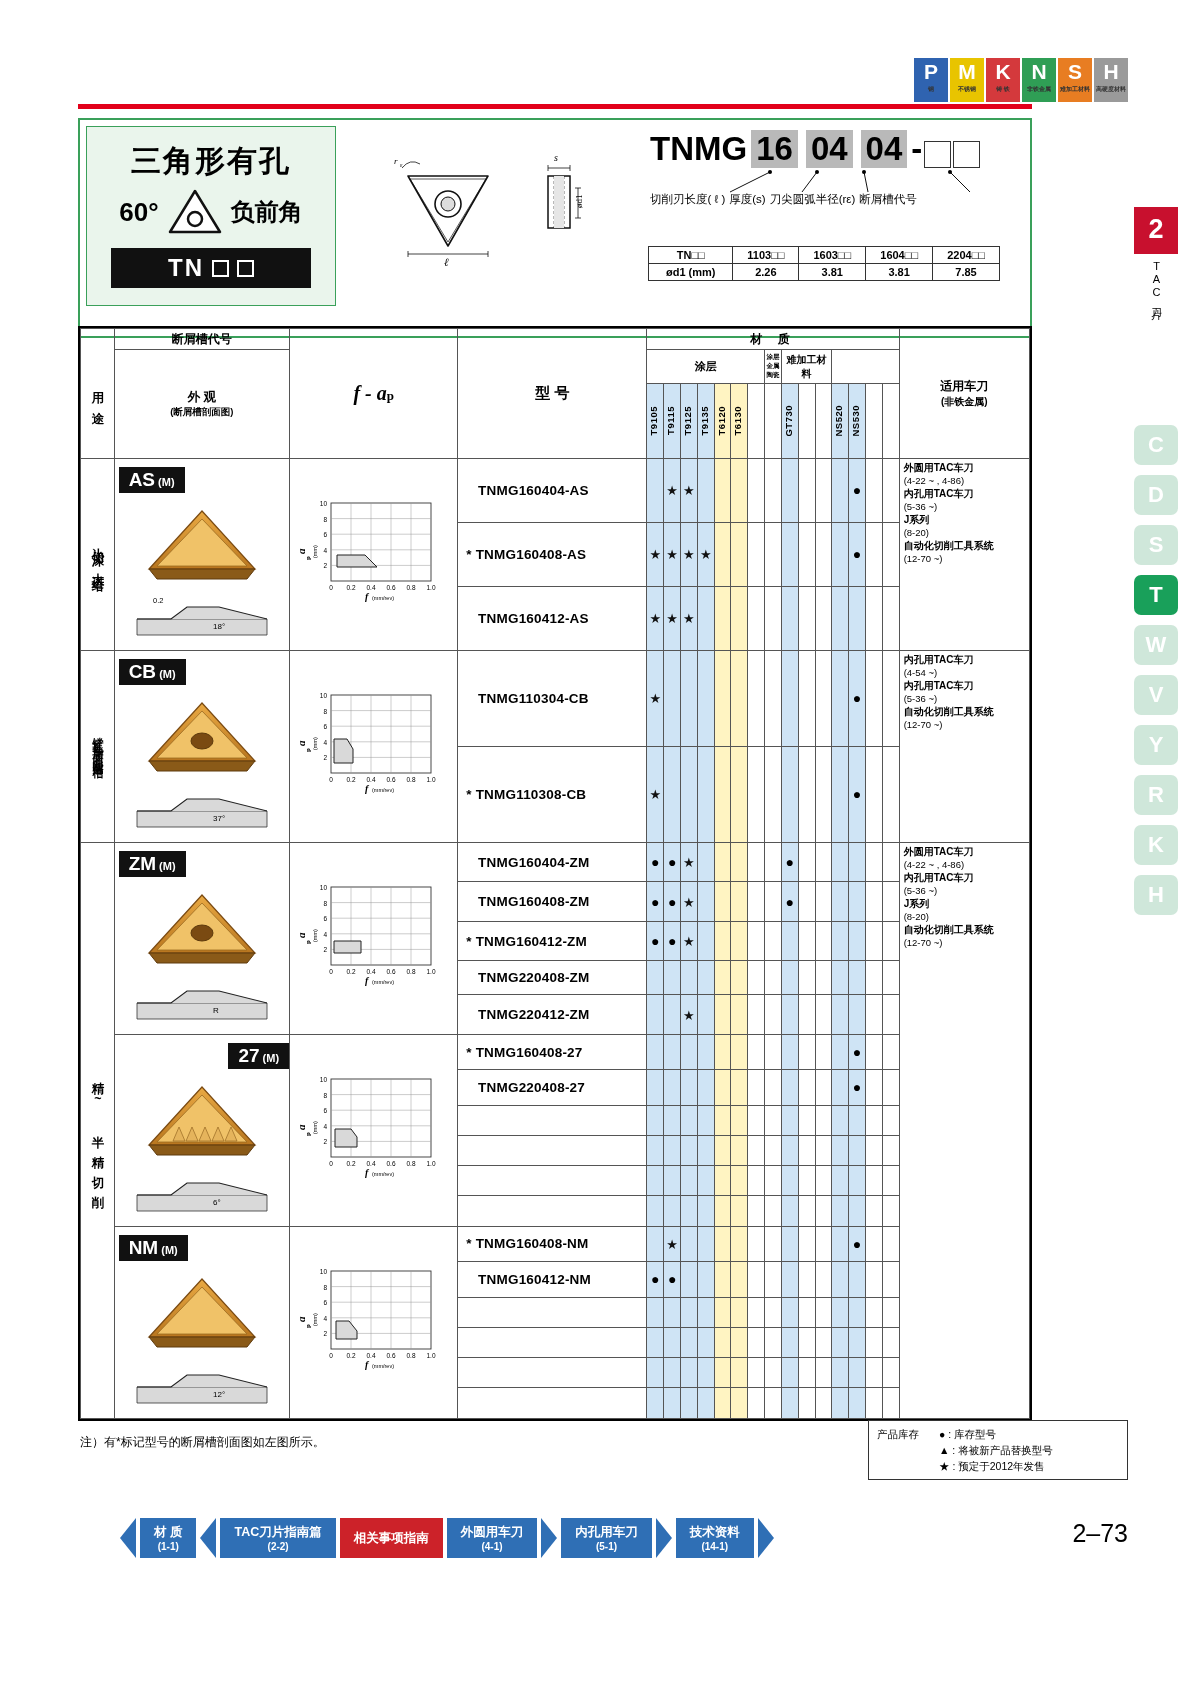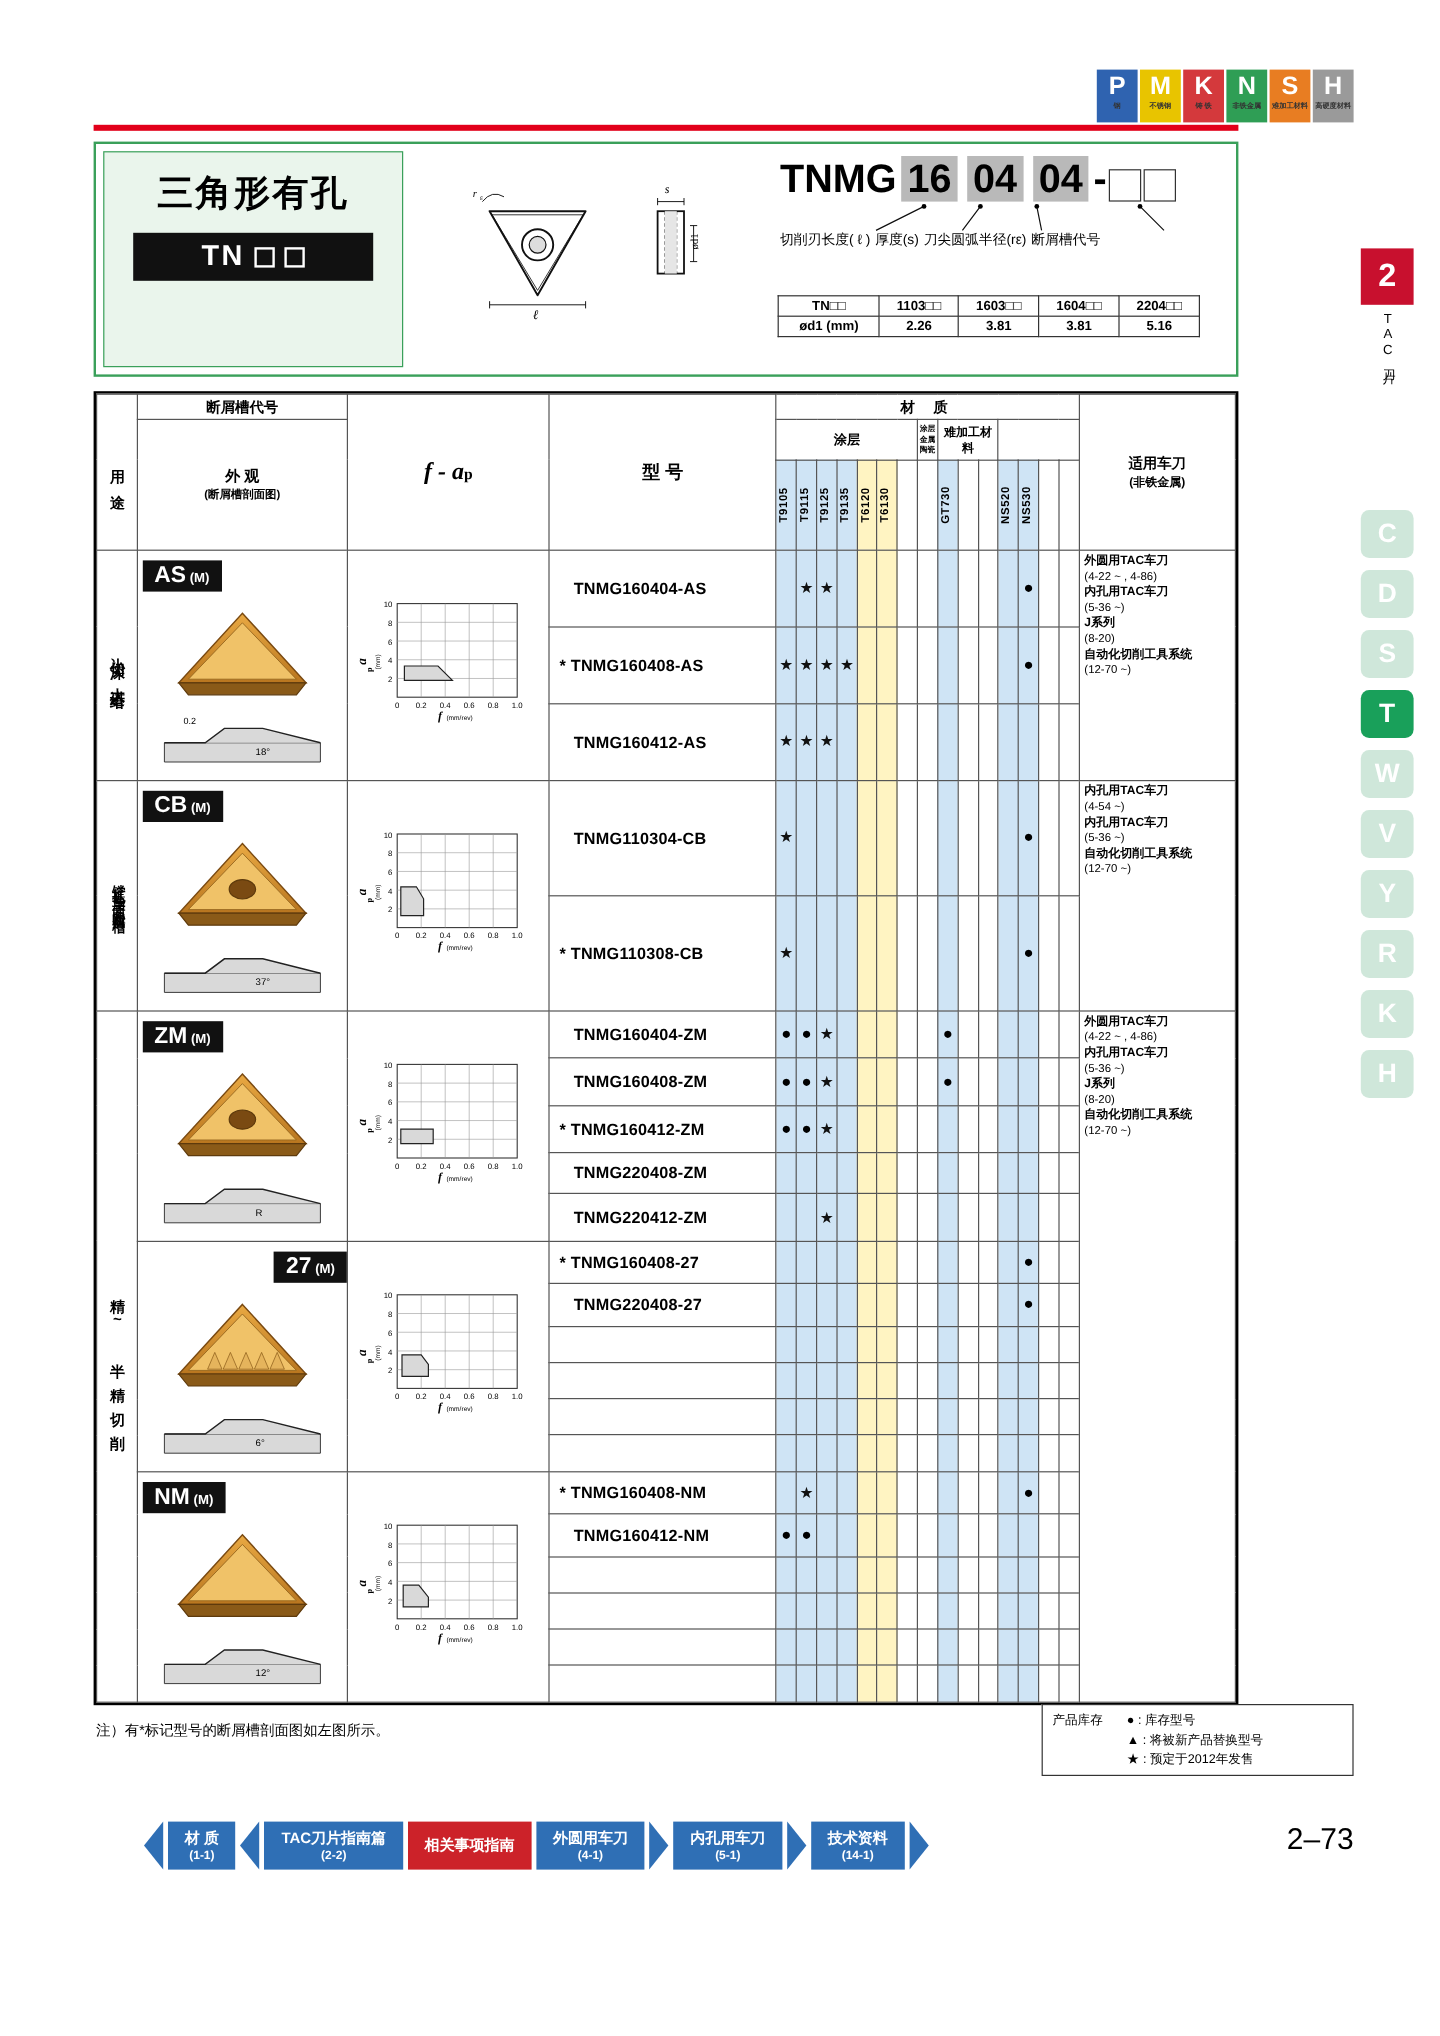--- a/index.html
+++ b/index.html
@@ -22,21 +22,21 @@
   .pmk .c-m { background:#e8c400; }
   .pmk .c-k { background:#d4393c; }
   .pmk .c-n { background:#2f9e55; }
   .pmk .c-s { background:#e87d22; }
   .pmk .c-h { background:#9a9a9a; }
 
   
   .redline { position:absolute; left:78px; top:104px; width:954px; height:5px; background:#e2001a; }
 
   
-  .headbox { position:absolute; left:78px; top:118px; width:954px; height:196px; border:2px solid #3aa05a; background:#fff; }
+  .headbox { position:absolute; left:78px; top:118px; width:954px; height:220px; border:2px solid #3aa05a; background:#fff; }
   .shapebox { position:absolute; left:6px; top:6px; width:250px; height:180px; background:#eaf5ec; border:1px solid #3aa05a; display:flex; flex-direction:column; align-items:center; }
   .shapebox .t1 { font-size:30px; font-weight:bold; letter-spacing:2px; margin-top:14px; }
   .shapebox .row2 { display:flex; align-items:center; gap:8px; margin-top:6px; }
   .shapebox .row2 .deg { font-size:26px; font-weight:bold; }
   .shapebox .row2 .txt { font-size:24px; font-weight:bold; }
   .shapebox .tnbar { margin-top:12px; width:200px; height:40px; background:#111; color:#fff; display:flex; align-items:center; justify-content:center; gap:8px; }
   .shapebox .tnbar span { font-size:24px; font-weight:bold; letter-spacing:2px; }
   .sqr { display:inline-block; width:17px; height:17px; border:2px solid #fff; }
 
   .codebox { position:absolute; left:570px; top:10px; width:376px; }
@@ -130,20 +130,28 @@
         <div class="sub">高硬度材料</div>
       </div>
   </div>
 
   <div class="redline"></div>
 
   <div class="headbox">
 
     <div class="shapebox">
       <div class="t1">三角形有孔</div>
+      <div class="row2">
+        <div class="deg">60°</div>
+        <svg width="56" height="48" viewBox="0 0 56 48">
+          <polygon points="28,3 53,44 3,44" fill="#fff" stroke="#111" stroke-width="2.5" stroke-linejoin="round"></polygon>
+          <circle cx="28" cy="31" r="7" fill="#fff" stroke="#111" stroke-width="2.5"></circle>
+        </svg>
+        <div class="txt">负前角</div>
+      </div>
       <div class="tnbar">
         <span>TN</span>
         <span class="sqr"></span>
         <span class="sqr"></span>
       </div>
     </div>
 
     <svg style="position:absolute;left:268px;top:22px;" width="180" height="130">
       <polygon points="60,34 140,34 100,104" fill="#ffffff" stroke="#111" stroke-width="1.6" stroke-linejoin="round"></polygon>
       <polygon points="62,37 138,37 100,100" fill="none" stroke="#111" stroke-width="0.7"></polygon>
@@ -202,21 +210,21 @@
         <td>1103□□</td>
         <td>1603□□</td>
         <td>1604□□</td>
         <td>2204□□</td>
       </tr>
       <tr>
         <td>ød1 (mm)</td>
         <td>2.26</td>
         <td>3.81</td>
         <td>3.81</td>
-        <td>5.16</td>
+        <td>7.85</td>
       </tr>
     </tbody>
       </table>
   </div>
 
   <div class="tabnum">
     <div class="num">2</div>
     <div class="vert">
       <span style="writing-mode:vertical-rl; text-orientation:upright;">TAC刀片</span>
     </div>

